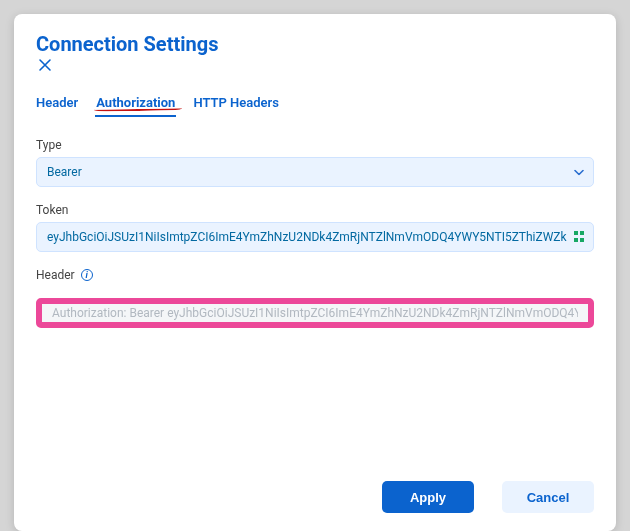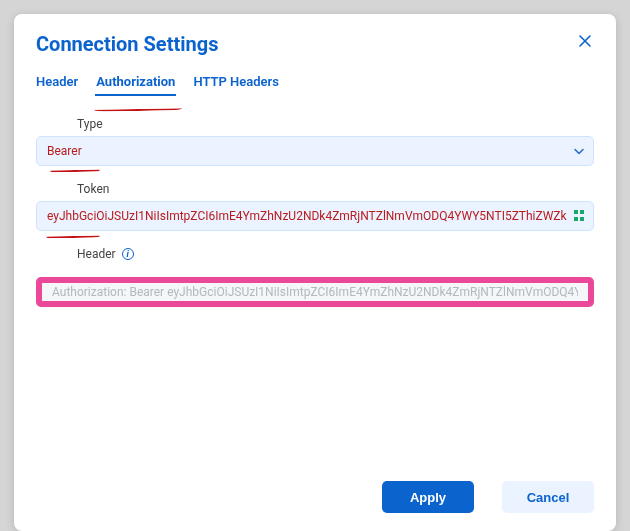--- a/index.html
+++ b/index.html
@@ -20,20 +20,21 @@
       padding: 18px 22px 10px 22px;
       height: 517px;
       position: relative;
       display: flex;
       flex-direction: column;
     }
     .dialog-header {
       display: flex;
       justify-content: space-between;
       align-items: flex-start;
+      flex-direction: column;
     }
     .dialog-title {
       color: #0b63ce;
       font-size: 20px;
       font-weight: 700;
     }
     .close-btn {
       color: #0b63ce;
       font-size: 16px;
       cursor: pointer;
@@ -68,32 +69,32 @@
       position: absolute;
       border-bottom: 2px solid #c41111;
       border-radius: 50%/6px;
       transform: rotate(-1deg);
     }
     .form {
       margin-top: 22px;
       flex: 1;
     }
     .field { margin-bottom: 16px; }
-    .label { font-size: 12px; color: #444; margin-bottom: 5px; display:flex; align-items:center; gap:6px;margin-left:41px;}
+    .label { font-size: 12px; color: #444; margin-bottom: 5px; display:flex; align-items:center; gap:6px;}
     .sel-wrap { position: relative; }
     .select, .tinput, .ro-input {
       width: 100%;
       height: 30px;
       border-radius: 5px;
       border: 1px solid #cfe3ff;
       background: #eaf3ff;
       font-size: 12px;
       padding: 0 10px;
       font-family: inherit;
-      color: #b91c1c;
+      color: #0369a1;
       outline: none;
     }
     .select { appearance: none; cursor: pointer; padding-right: 26px; }
     .chev {
       position: absolute; right: 10px; top: 50%; transform: translateY(-50%);
       color: #2a6ecf; font-size: 11px; pointer-events: none;
     }
     .tinput-wrap { position: relative; }
     .tinput { padding-right: 26px; }
     .tinput::placeholder { color: #97a4b5; }

